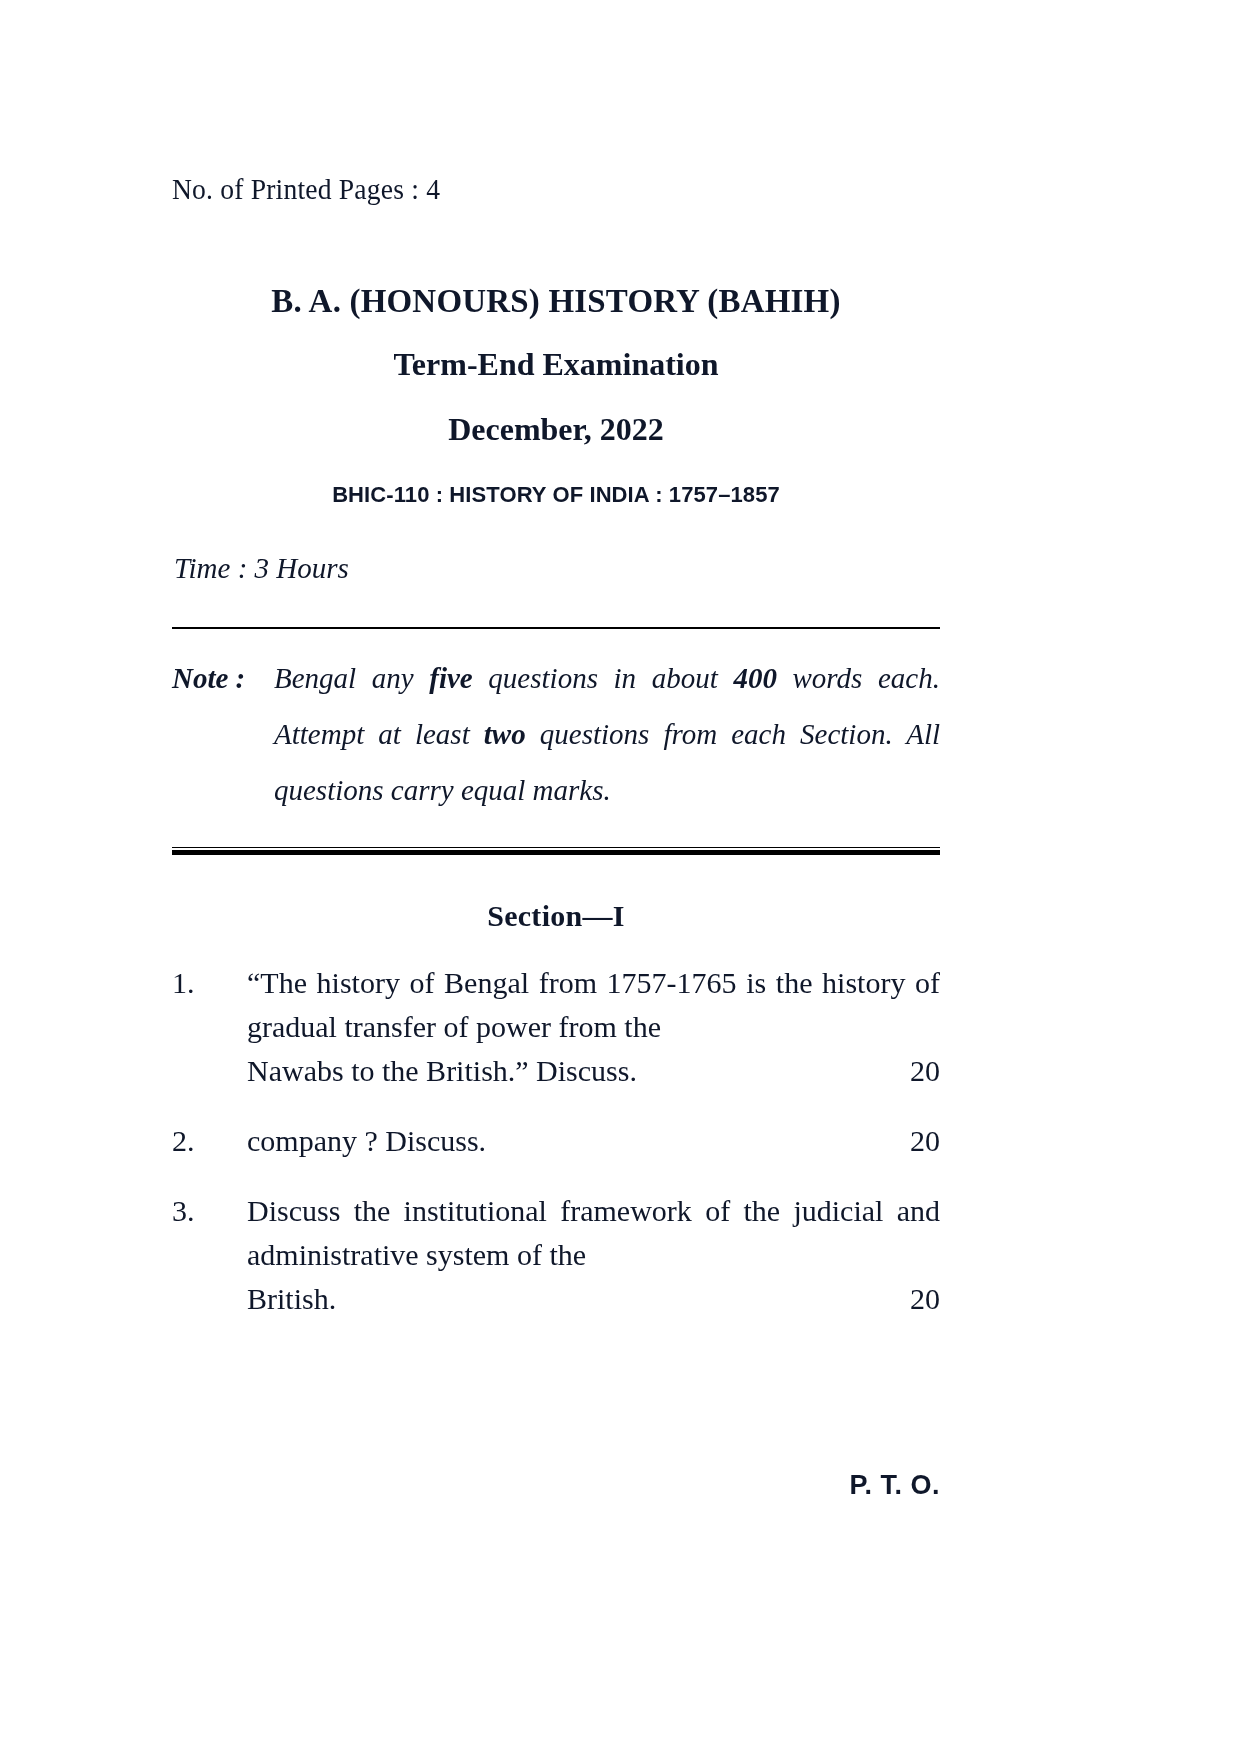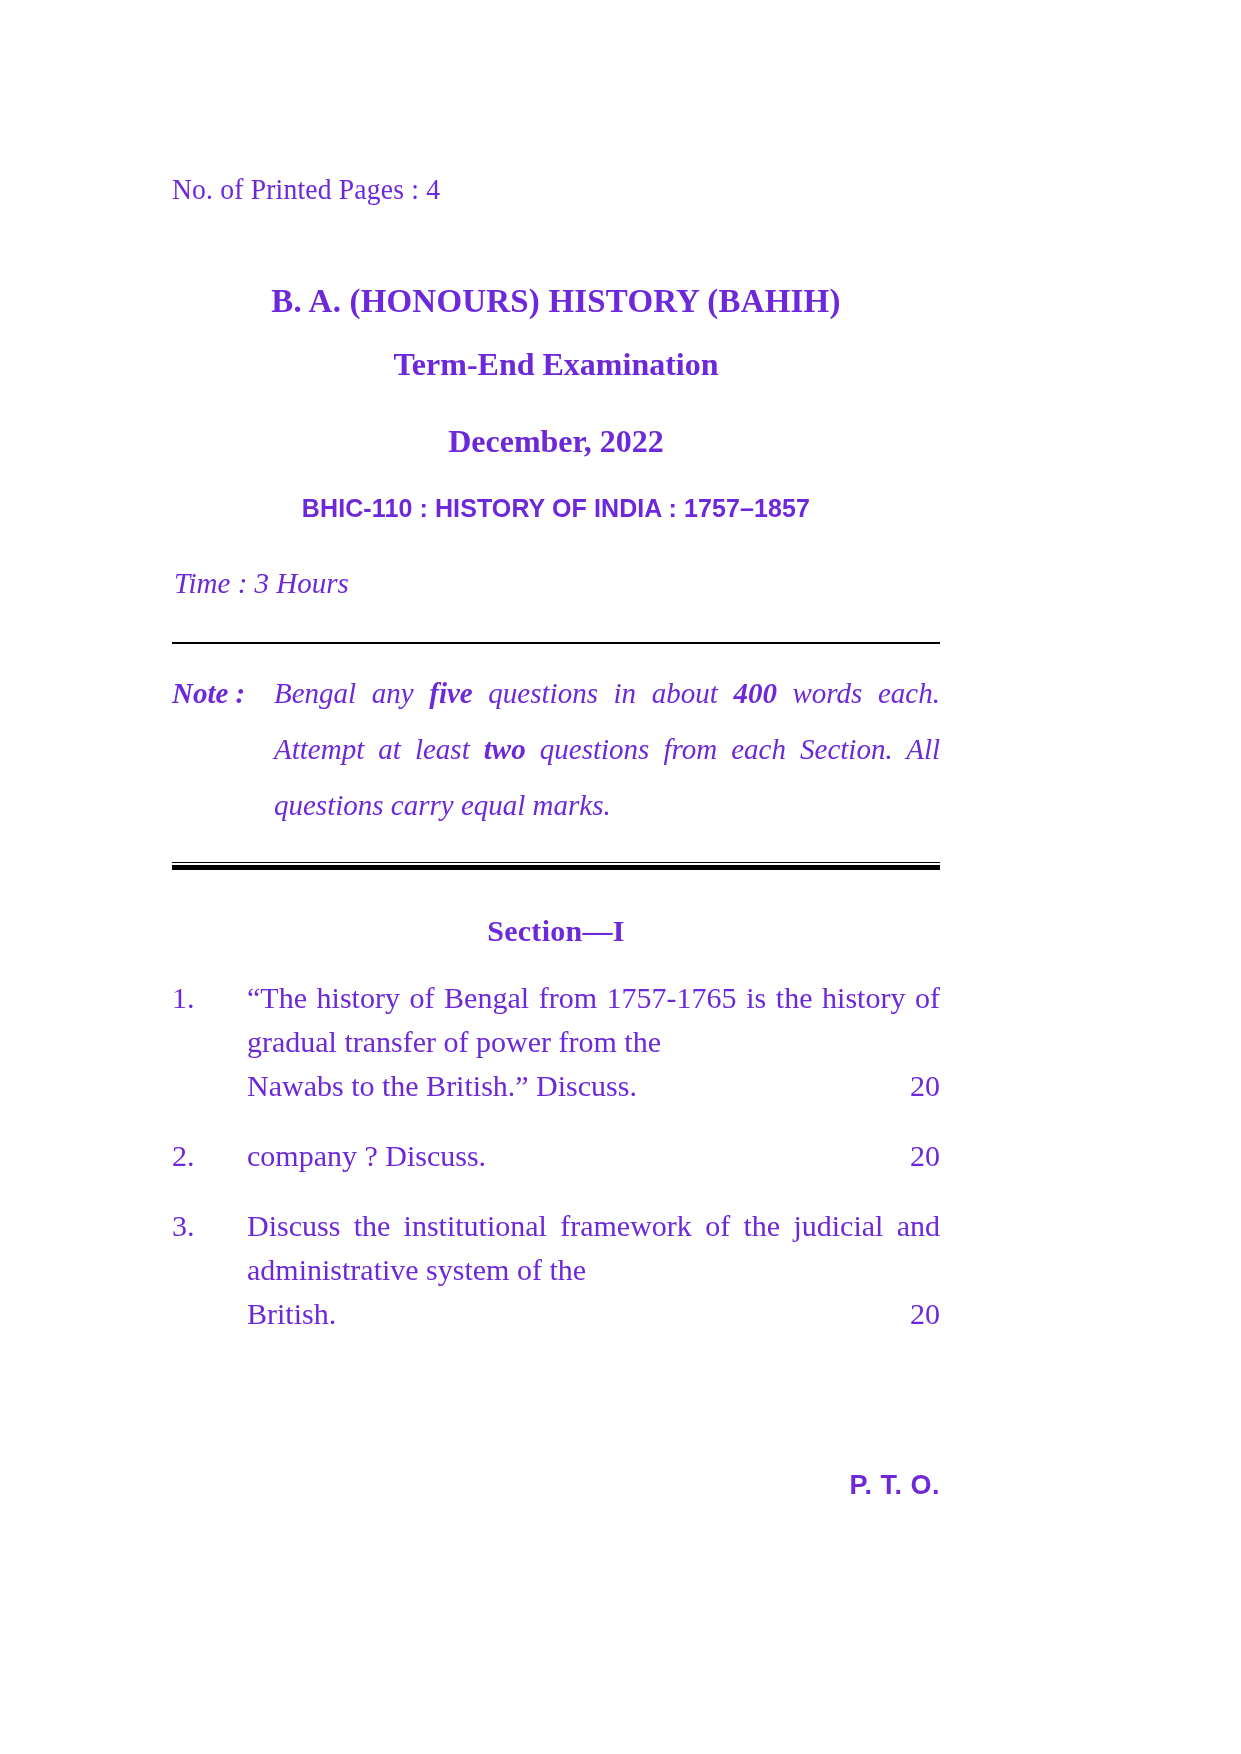--- a/index.html
+++ b/index.html
@@ -8,21 +8,21 @@
     background: #ffffff;
   }
   .page {
     position: relative;
     width: 1241px;
     height: 1658px;
     background: #ffffff;
     margin: 0 auto;
     overflow: hidden;
     font-family: "Liberation Serif", "DejaVu Serif", serif;
-    color: #6d28d9;
+    color: #0f172a;
   }
   .content {
     position: absolute;
     left: 172px;
     top: 0;
     width: 768px;
   }
 
   
   .header-row {
@@ -63,27 +63,27 @@
     transform: scaleX(0.97);
   }
   .title-2 {
     font-size: 32px;
     font-weight: bold;
     margin-top: 26px;
   }
   .title-3 {
     font-size: 32px;
     font-weight: bold;
-    margin-top: 40px;
+    margin-top: 28px;
   }
   .subject-line {
     text-align: center;
     margin-top: 34px;
     font-family: "Liberation Sans", "DejaVu Sans", sans-serif;
-    font-size: 25px;
+    font-size: 22px;
     font-weight: bold;
     letter-spacing: 0.1px;
   }
 
   
   .time-marks {
     position: relative;
     margin-top: 44px;
     height: 40px;
     font-style: italic;

